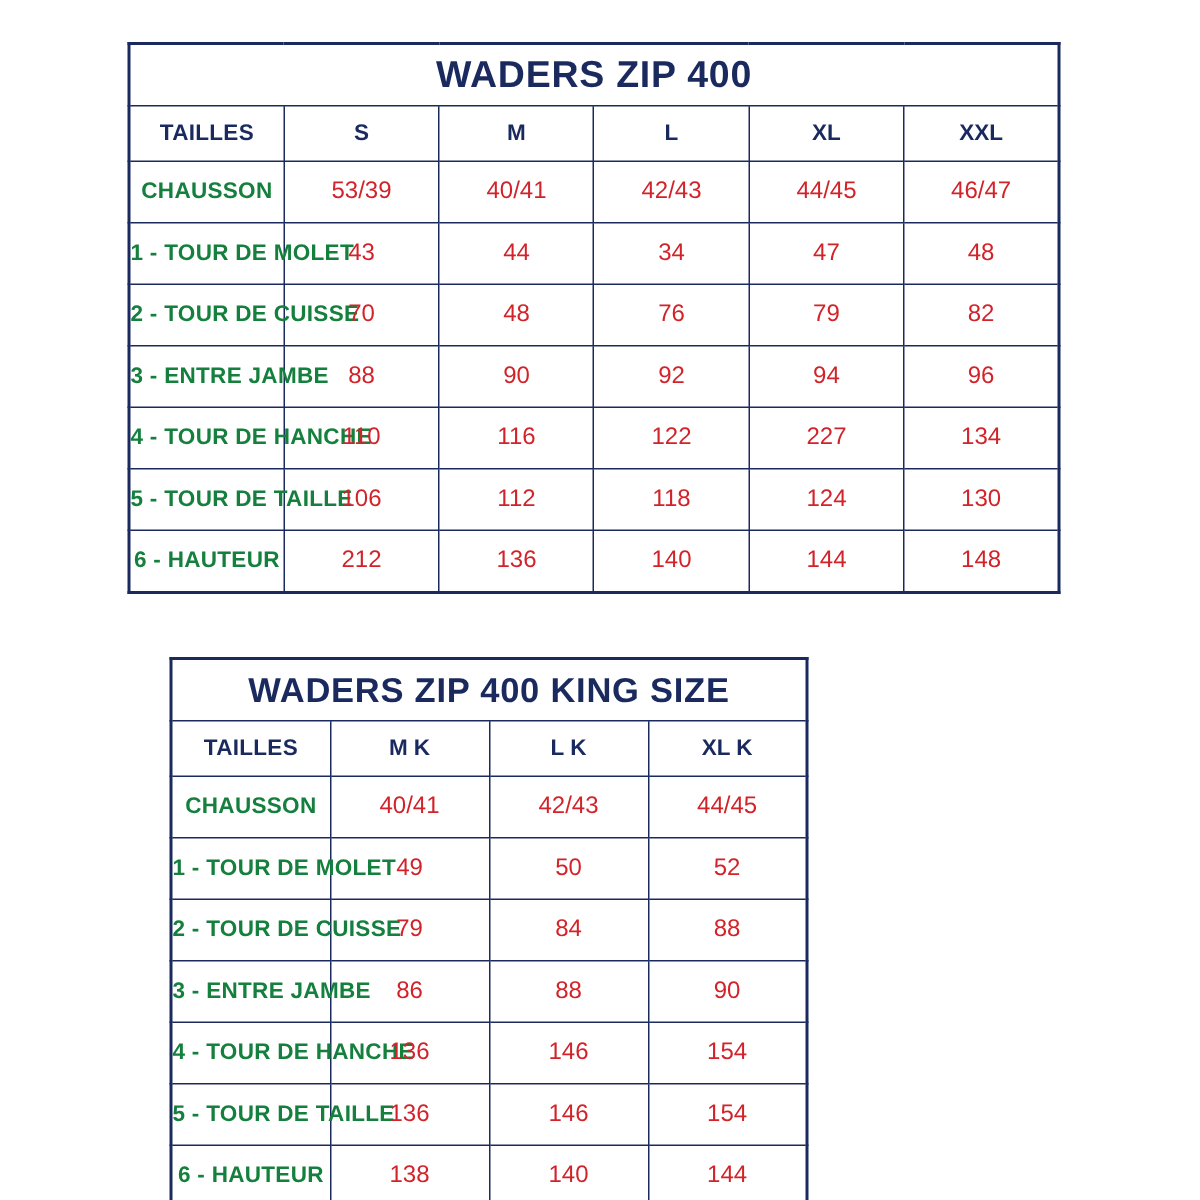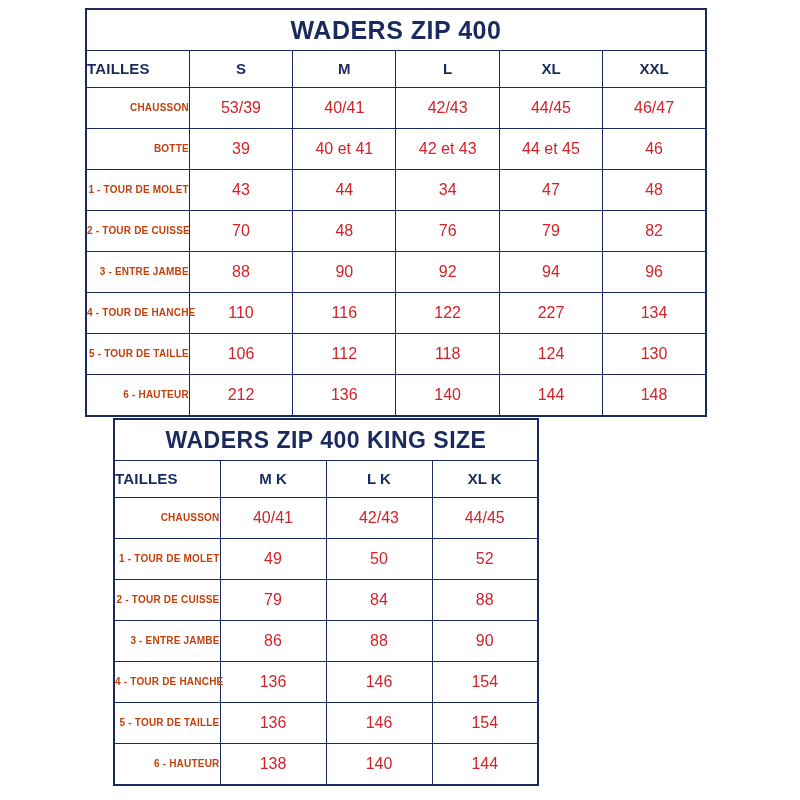--- a/index.html
+++ b/index.html
@@ -12,20 +12,21 @@
   }
   .page {
     position: relative;
     width: 800px;
     height: 800px;
     background: #ffffff;
     box-sizing: border-box;
   }
   .table-wrap {
     position: absolute;
+    margin-top: 20px;
   }
   #table1-wrap {
     left: 85px;
     top: 8px;
     width: 622px;
   }
   #table2-wrap {
     left: 85px;
     top: 418px;
     width: 426px;
@@ -51,35 +52,35 @@
     letter-spacing: 0.5px;
     height: 40px;
     line-height: 40px;
     font-family: "Liberation Sans", sans-serif;
     white-space: nowrap;
   }
   #table2-wrap .title-cell {
     font-size: 23px;
   }
   .row-label {
-    color: #c2410c;
-    font-size: 10px;
+    color: #15803d;
+    font-size: 15px;
     font-weight: 600;
-    text-align: right;
+    text-align: center;
     padding-left: 10px;
     height: 40px;
     line-height: 40px;
     white-space: nowrap;
     letter-spacing: 0.2px;
   }
   .head-label {
     color: #1b2a5e;
     font-size: 15px;
     font-weight: 600;
-    text-align: left;
+    text-align: center;
     padding-left: 10px;
     height: 36px;
     line-height: 36px;
     letter-spacing: 0.2px;
   }
   .head-size {
     color: #1b2a5e;
     font-size: 15px;
     font-weight: 600;
     text-align: center;
@@ -117,28 +118,20 @@
         </tr>
         <tr>
           <td class="row-label">CHAUSSON</td>
           <td class="val">53/39</td>
           <td class="val">40/41</td>
           <td class="val">42/43</td>
           <td class="val">44/45</td>
           <td class="val">46/47</td>
         </tr>
         <tr>
-          <td class="row-label">BOTTE</td>
-          <td class="val">39</td>
-          <td class="val">40 et 41</td>
-          <td class="val">42 et 43</td>
-          <td class="val">44 et 45</td>
-          <td class="val">46</td>
-        </tr>
-        <tr>
           <td class="row-label">1 - TOUR DE MOLET</td>
           <td class="val">43</td>
           <td class="val">44</td>
           <td class="val">34</td>
           <td class="val">47</td>
           <td class="val">48</td>
         </tr>
         <tr>
           <td class="row-label">2 - TOUR DE CUISSE</td>
           <td class="val">70</td>

